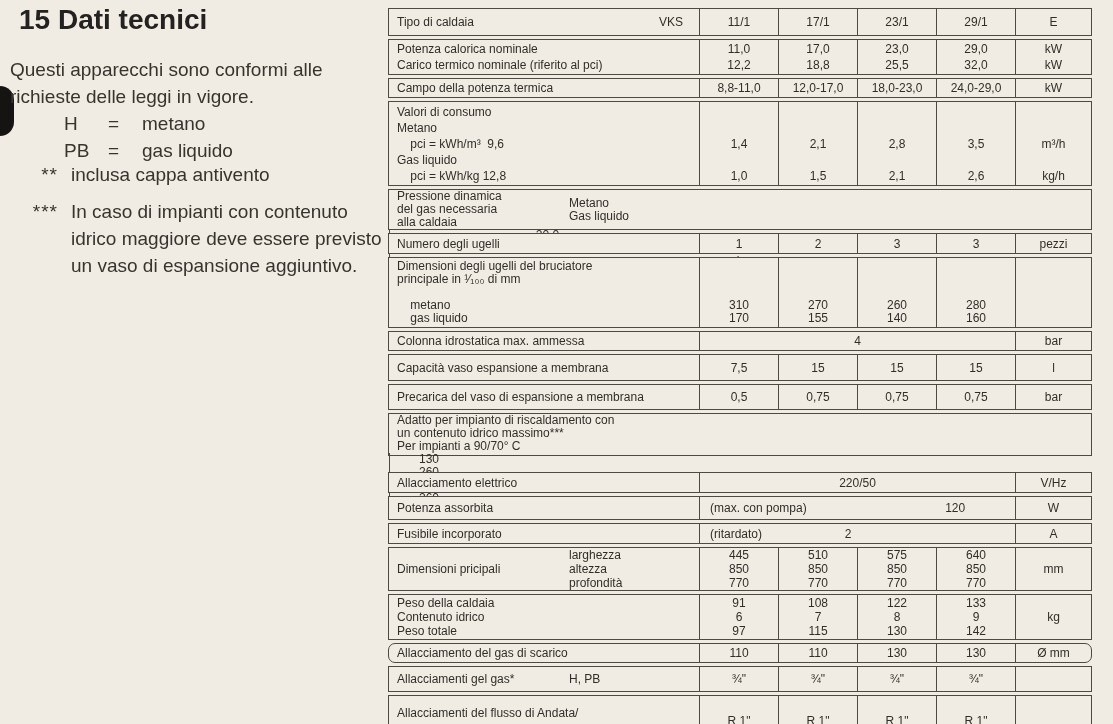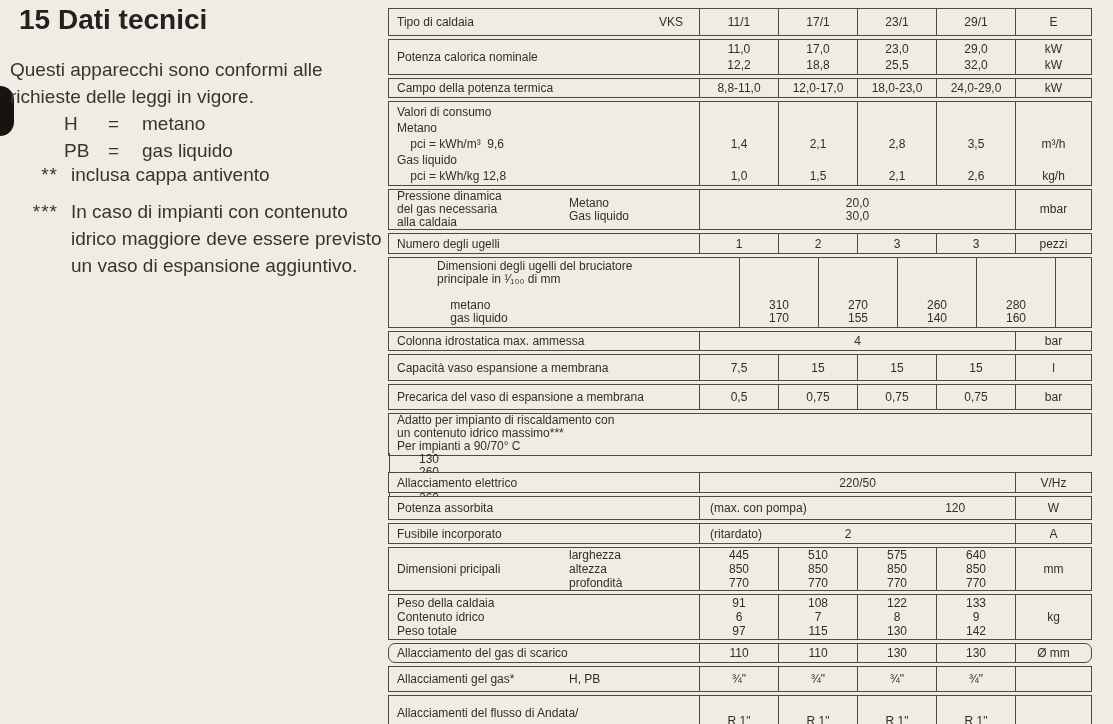--- a/index.html
+++ b/index.html
@@ -120,20 +120,21 @@
         <div class="cell ucell center">
           <div class="lines ">
             <div class="ln">E</div>
           </div>
         </div>
       </div>
       <div class="trow" style="height: 36px; --lh: 16px;">
         <div class="cell lcell">
           <div class="lines left-lines">
             <div class="ln">Potenza calorica nominale</div>
+            <div class="ln">Carico termico nominale (riferito al pci)</div>
           </div>
         </div>
         <div class="cell vcell center">
           <div class="lines ">
             <div class="ln">11,0</div>
             <div class="ln">12,2</div>
           </div>
         </div>
         <div class="cell vcell center">
           <div class="lines ">
@@ -241,21 +242,21 @@
         <div class="cell ucell center">
           <div class="lines ">
             <div class="ln"></div>
             <div class="ln"></div>
             <div class="ln">m³/h</div>
             <div class="ln"></div>
             <div class="ln">kg/h</div>
           </div>
         </div>
       </div>
-      <div class="trow" style="height: 41px; --lh: 13px;">
+      <div class="trow" style="height: 41px; flex-direction: column; --lh: 13px;">
         <div class="cell lcell">
           <div class="lines left-lines">
             <div class="ln">Pressione dinamica</div>
             <div class="ln">del gas necessaria</div>
             <div class="ln">alla caldaia</div>
           </div>
           <div class="lines sub-lines">
             <div class="ln">Metano</div>
             <div class="ln">Gas liquido</div>
           </div>
@@ -297,21 +298,21 @@
           <div class="lines ">
             <div class="ln">3</div>
           </div>
         </div>
         <div class="cell ucell center">
           <div class="lines ">
             <div class="ln">pezzi</div>
           </div>
         </div>
       </div>
-      <div class="trow" style="height: 71px; padding-left: 40px; --lh: 13px;">
+      <div class="trow" style="height: 71px; --lh: 13px;">
         <div class="cell lcell">
           <div class="lines left-lines">
             <div class="ln">Dimensioni degli ugelli del bruciatore</div>
             <div class="ln">principale in ¹⁄₁₀₀ di mm</div>
             <div class="ln"></div>
             <div class="ln">&nbsp;&nbsp;&nbsp;&nbsp;metano</div>
             <div class="ln">&nbsp;&nbsp;&nbsp;&nbsp;gas liquido</div>
           </div>
         </div>
         <div class="cell vcell center">

